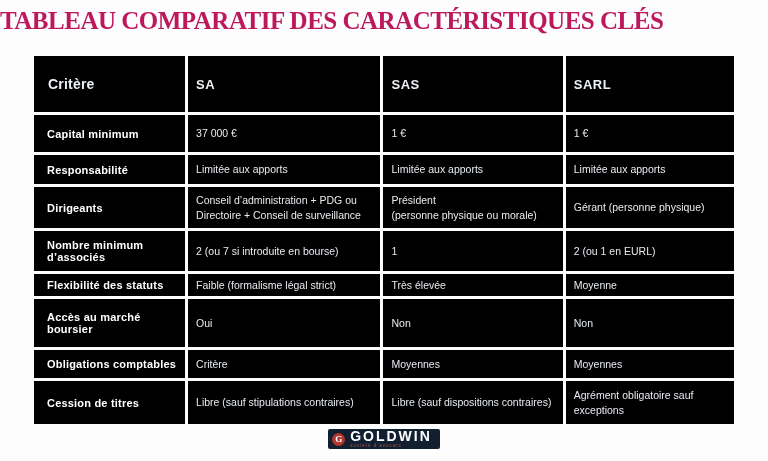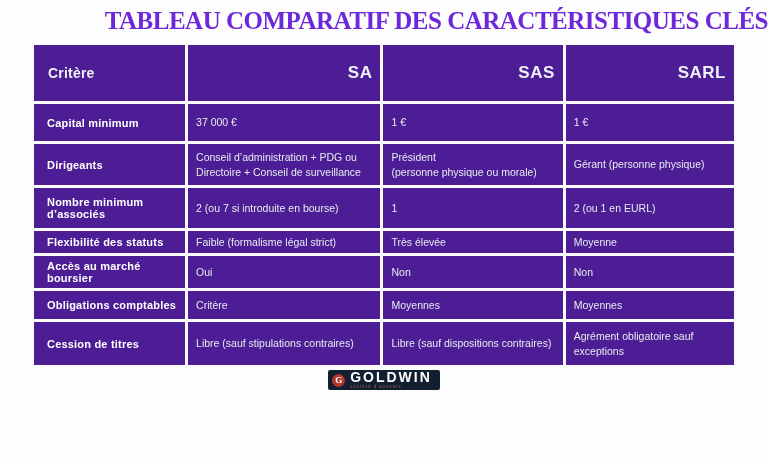--- a/index.html
+++ b/index.html
@@ -4,51 +4,51 @@
 <style>
   html,body{margin:0;padding:0;}
   body{
     width:768px;height:461px;
     background:#fdfdfd;
     font-family:"Liberation Sans", sans-serif;
     overflow:hidden;
     position:relative;
   }
   .title{
-    margin:7px auto 7px;
-    text-align:right;
+    margin:7px auto 18px;
+    text-align:left;
     font-family:"Liberation Serif", serif;
     font-weight:bold;
     font-size:25px;
     letter-spacing:-0.5px;
-    color:#6d28d9;
+    color:#be185d;
   }
   table.cmp{
     width:706px;
     margin:0 auto;
     border-collapse:separate;
     border-spacing:3px;
     table-layout:fixed;
   }
   .cmp col.c-label{width:150px;}
   .cmp col.c-sa{width:191px;}
   .cmp col.c-sas{width:178px;}
   .cmp col.c-sarl{width:167px;}
   .cmp th,.cmp td{
-    background:#4c1d95;
+    background:#000000;
     color:#eef1f5;
     vertical-align:middle;
     padding:3px 8px;
     box-sizing:border-box;
   }
   .cmp th{
     height:56px;
-    font-size:17px;
-    font-weight:bold;
-    text-align:right;
+    font-size:13px;
+    font-weight:bold;
+    text-align:left;
     letter-spacing:0.5px;
   }
   .cmp th.crit{
     font-size:14px;
     text-align:left;
     padding-left:14px;
     letter-spacing:0.2px;
   }
   .cmp td.lbl{
     font-weight:bold;
@@ -64,21 +64,21 @@
     white-space:pre-line;
     line-height:1.4;
     color:#e7ebf0;
   }
   
   .cmp tr.r0 td{height:37px;margin-top:34px;}
   .cmp tr.r1 td{height:29px;}
   .cmp tr.r2 td{height:41px;}
   .cmp tr.r3 td{height:40px;}
   .cmp tr.r4 td{height:22px;}
-  .cmp tr.r5 td{height:32px;}
+  .cmp tr.r5 td{height:48px;}
   .cmp tr.r6 td{height:28px;margin-left:24px;}
   .cmp tr.r7 td{height:32px;}
   .cmp tr.r8 td{height:43px;}
   .footer{
     margin-top:2px;
     display:flex;
     justify-content:center;
   }
   .logo{
     display:flex;
@@ -133,20 +133,26 @@
       <th>SARL</th>
     </tr>
   </thead>
   <tbody>
     <tr class="r0">
       <td class="lbl">Capital minimum</td>
       <td class="val">37 000 €</td>
       <td class="val">1 €</td>
       <td class="val">1 €</td>
     </tr>
+    <tr class="r1">
+      <td class="lbl">Responsabilité</td>
+      <td class="val">Limitée aux apports</td>
+      <td class="val">Limitée aux apports</td>
+      <td class="val">Limitée aux apports</td>
+    </tr>
     <tr class="r2">
       <td class="lbl">Dirigeants</td>
       <td class="val">Conseil d’administration + PDG ou
 Directoire + Conseil de surveillance</td>
       <td class="val">Président
 (personne physique ou morale)</td>
       <td class="val">Gérant (personne physique)</td>
     </tr>
     <tr class="r3">
       <td class="lbl">Nombre minimum d’associés</td>

